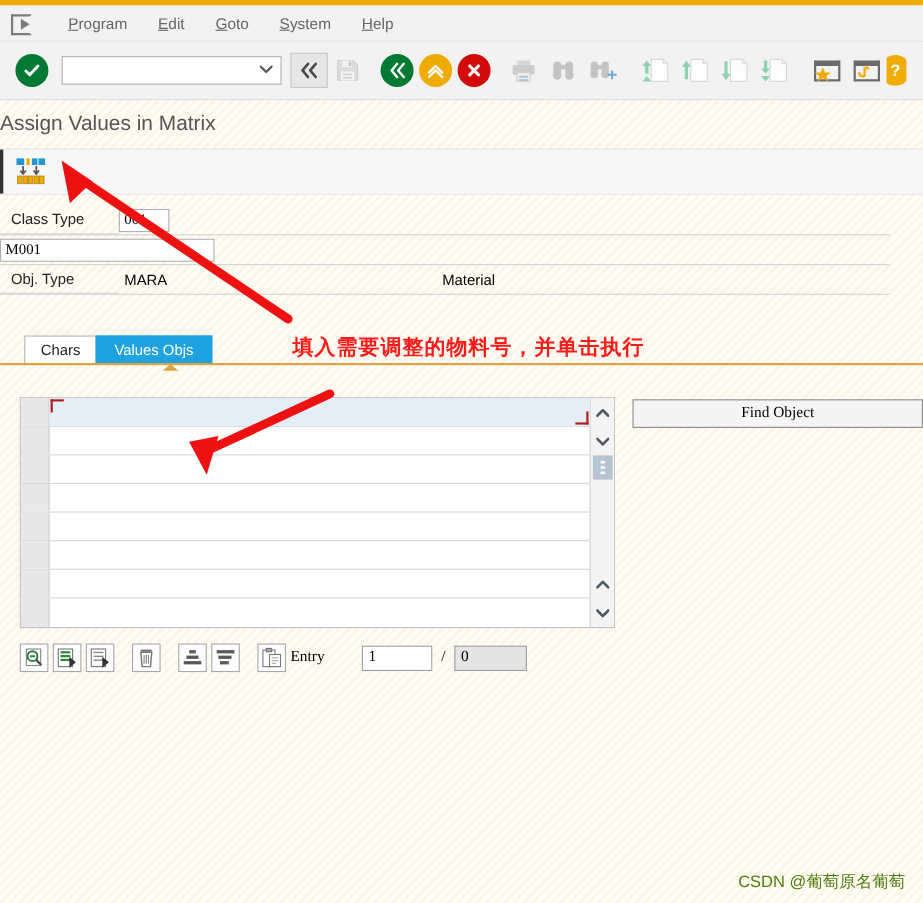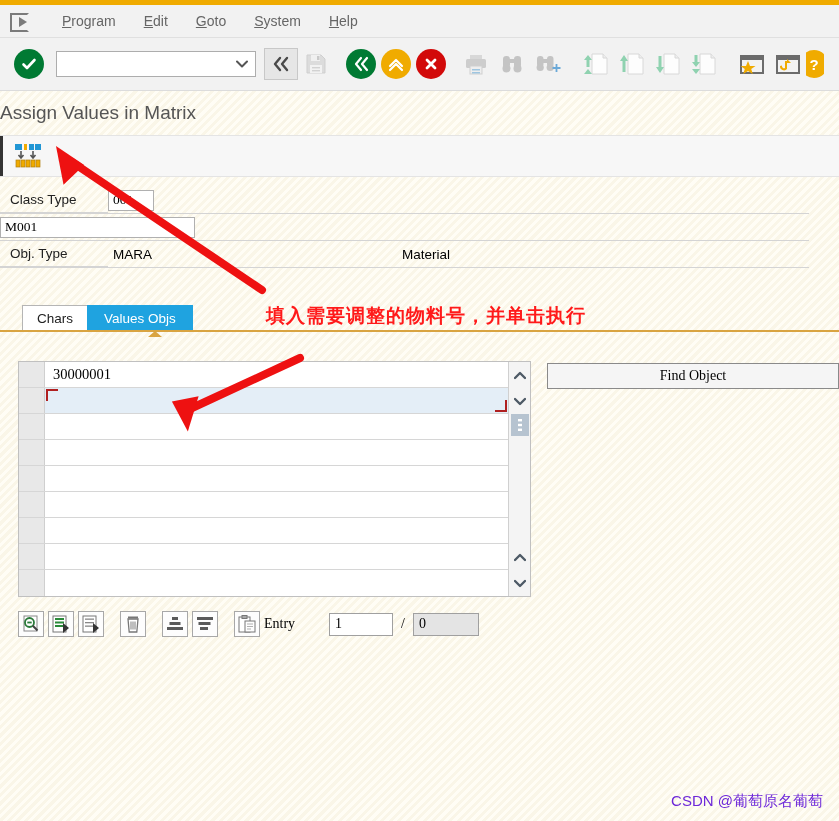--- a/index.html
+++ b/index.html
@@ -294,21 +294,21 @@
     color: #fff; font-size: 10px; letter-spacing: 0;
     line-height: 4px;
   }
   .sb-spacer { flex: 1; }
 
   .side-panel {
     margin-left: 16px;
     padding-top: 2px;
   }
   .find-btn {
-    width: 292px; height: 26px;
+    width: 264px; height: 26px;
     background: #f5f5f5;
     border: 1px solid #8a8a8a;
     display: flex; align-items: center; justify-content: center;
     font-size: 14px; color: #000;
     font-family: "Liberation Serif", serif;
   }
 
   
   .bottom-bar {
     margin-top: 14px;
@@ -347,21 +347,21 @@
     display: flex; align-items: center;
     padding-left: 5px;
     font-size: 14px; font-family: "Liberation Serif", serif;
     color: #000;
   }
 
   
   .watermark {
     position: absolute;
     right: 16px; bottom: 10px;
-    color: #6d28d9;
+    color: #4d7c0f;
     font-size: 15px;
     white-space: nowrap;
     text-align: center;
   }
 
   
   .arrows {
     position: absolute; left: 0; top: 0;
     width: 839px; height: 821px;
     pointer-events: none;
@@ -586,24 +586,20 @@
   <div class="tab-underline"></div>
   <div class="tab-arrow"></div>
 </div>
 
 <div class="annotation">填入需要调整的物料号，并单击执行</div>
 
 <div class="content-area">
 
   <div class="table-wrap">
     <div class="table-body">
-      <div class="t-row">
-        <div class="t-sel"></div>
-        <div class="t-cell">30000001</div>
-      </div>
       <div class="t-row selected">
         <div class="t-sel"></div>
         <div class="t-cell"></div>
       </div>
       <div class="t-row">
         <div class="t-sel"></div>
         <div class="t-cell"></div>
       </div>
       <div class="t-row">
         <div class="t-sel"></div>

